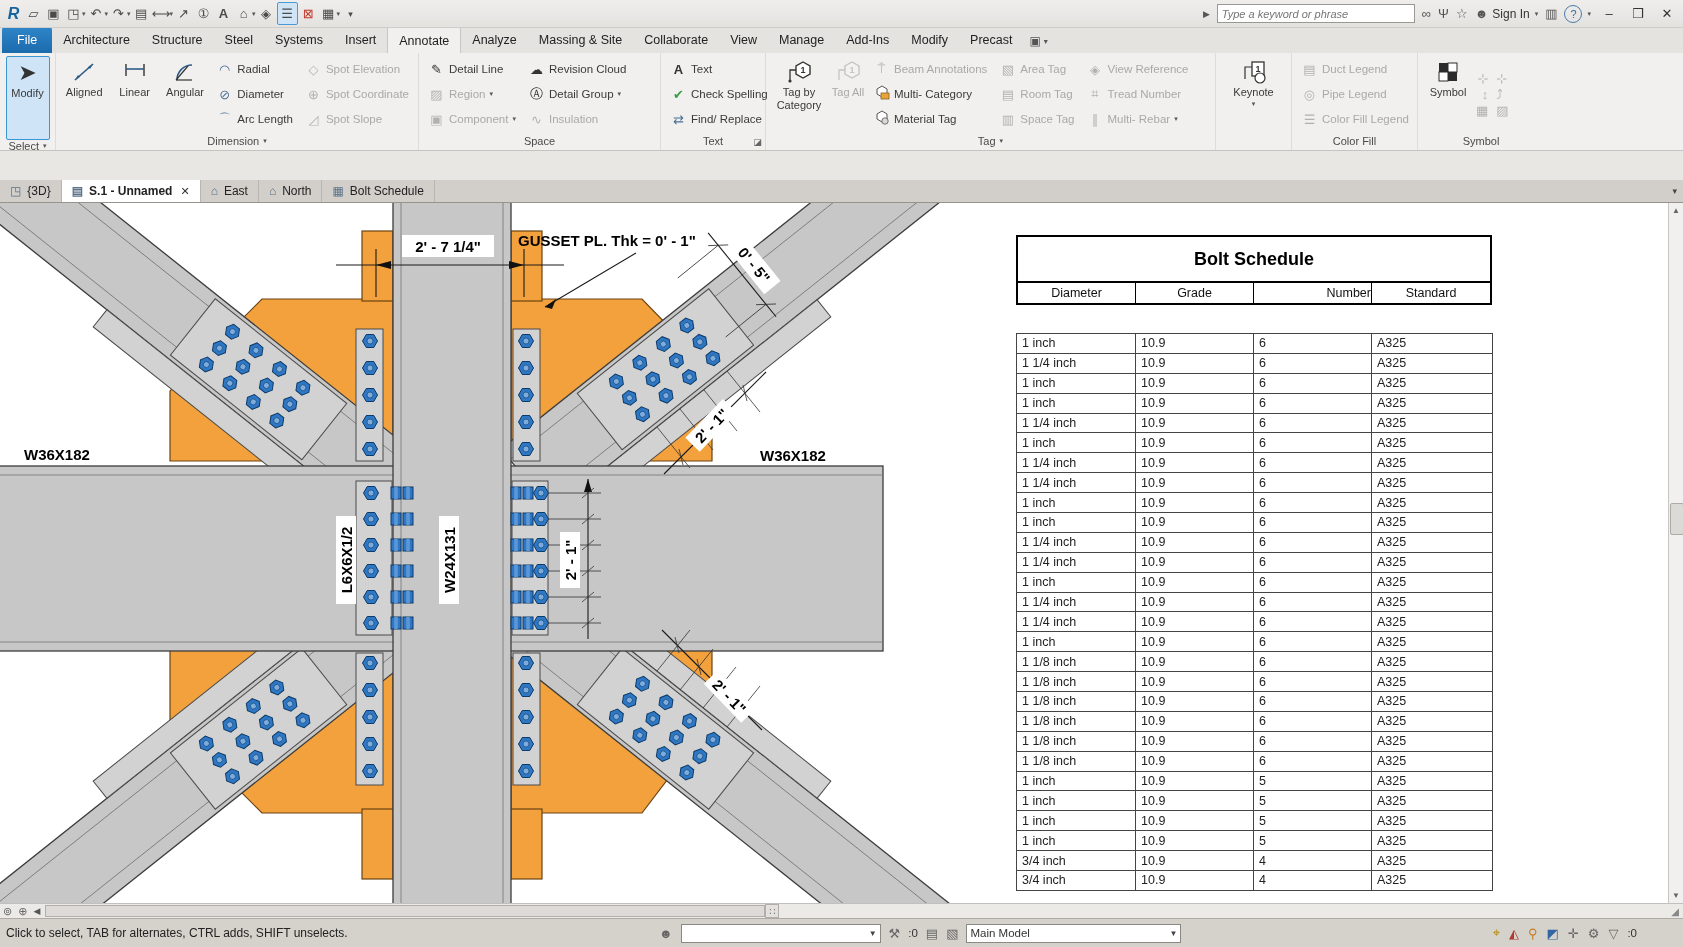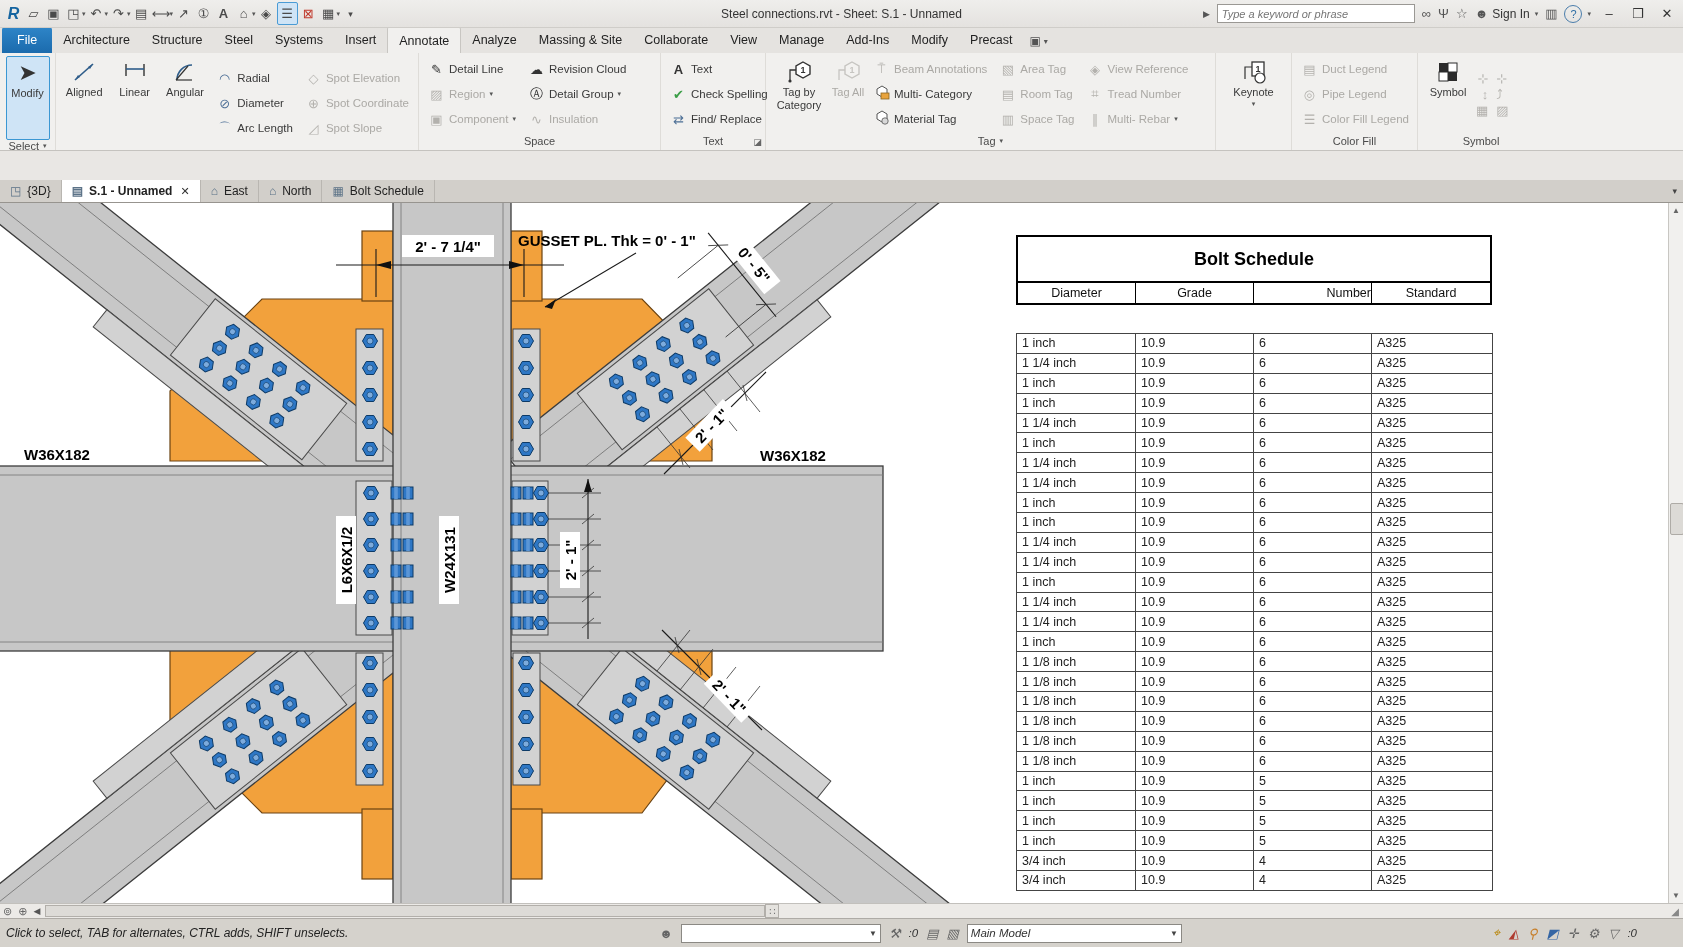--- a/index.html
+++ b/index.html
@@ -76,21 +76,21 @@
   .vs-thumb{position:absolute;left:1px;top:300px;width:12px;height:30px;background:#dcdad6;border:1px solid #aeaba6;border-radius:2px;}
   .hscrollrow{position:absolute;top:903px;left:0;right:0;height:15px;background:#eceae7;border-top:1px solid #c2c0bc;display:flex;align-items:center;box-sizing:border-box;}
   .hs-icon{font-size:11px;color:#666;padding:0 3px;}
   .hs-arrow{font-size:9px;color:#555;padding:0 3px;}
   .hs-thumb{height:10px;width:718px;background:#dddbd7;border:1px solid #b2afaa;margin-left:2px;}
   .hs-grip{width:12px;height:12px;display:flex;align-items:center;justify-content:center;font-size:10px;color:#777;border:1px solid #b2afaa;background:#e4e2de;}
   .hs-track{flex:1;}
   .hs-corner{width:30px;display:flex;align-items:center;justify-content:flex-end;color:#888;font-size:10px;padding-right:4px;}
 
   
-  .statusbar{position:absolute;top:918px;left:0;right:0;height:29px;background:#d5d2cc;border-top:1px solid #aeaba6;display:flex;align-items:center;font-size:12px;color:#222;padding:0 6px;gap:8px;box-sizing:border-box;font-style:italic;}
+  .statusbar{position:absolute;top:918px;left:0;right:0;height:29px;background:#d5d2cc;border-top:1px solid #aeaba6;display:flex;align-items:center;font-size:12px;color:#222;padding:0 6px;gap:8px;box-sizing:border-box;}
   .sb-hint{white-space:nowrap;}
   .sb-spacer{flex:1;}
   .sb-icon{font-size:13px;color:#666;}
   .sb-combo{height:19px;background:#fff;border:1px solid #8b8984;display:flex;align-items:center;font-size:11.5px;color:#333;padding:0 3px;box-sizing:border-box;}
   .sb-combo .caret{margin-left:auto;font-size:8px;color:#444;}
   .sb-count{font-size:11.5px;color:#333;}
   .sb-right{display:flex;align-items:center;gap:9px;padding-right:40px;}
 
   
   .steel{fill:#c7c7c7;stroke:#3c3c3c;stroke-width:1.3;}
@@ -126,21 +126,20 @@
       <span class="qbtn" style="font-weight:bold">A</span>
       <span class="qbtn">⌂</span>
         <span class="qcaret">▾</span>
       <span class="qbtn">◈</span>
       <span class="qbtn hl">☰</span>
       <span class="qbtn red">⊠</span>
       <span class="qbtn">▦</span>
         <span class="qcaret">▾</span>
       <span class="qbtn" style="font-size:9px">▾</span>
     </div>
-    <div class="tb-title">Steel connections.rvt - Sheet: S.1 - Unnamed</div>
     <div class="tb-right">
       <span class="glyph" style="font-size:9px">▶</span>
       <input class="searchbox" placeholder="Type a keyword or phrase" style="">
       <span class="glyph">∞</span>
       <span class="glyph">Ψ</span>
       <span class="glyph">☆</span>
       <span class="signin">
           <span class="glyph">☻</span>
           <span>Sign In</span>
         </span>
@@ -247,20 +246,24 @@
           <div class="sitem disabled">
               <span class="sicon">⊕</span>
               <span>Spot Coordinate</span>
             </div>
           <div class="sitem disabled">
               <span class="sicon">◿</span>
               <span>Spot Slope</span>
             </div>
         </div>
       </div>
+      <div class="panel-label">
+          <span>Dimension</span>
+          <span class="plcaret">▾</span>
+        </div>
     </div>
 
     <div class="panel" style="width:242px">
       <div class="panel-body">
         <div class="scol">
           <div class="sitem">
               <span class="sicon dark">✎</span>
               <span>Detail Line</span>
             </div>
           <div class="sitem disabled">

